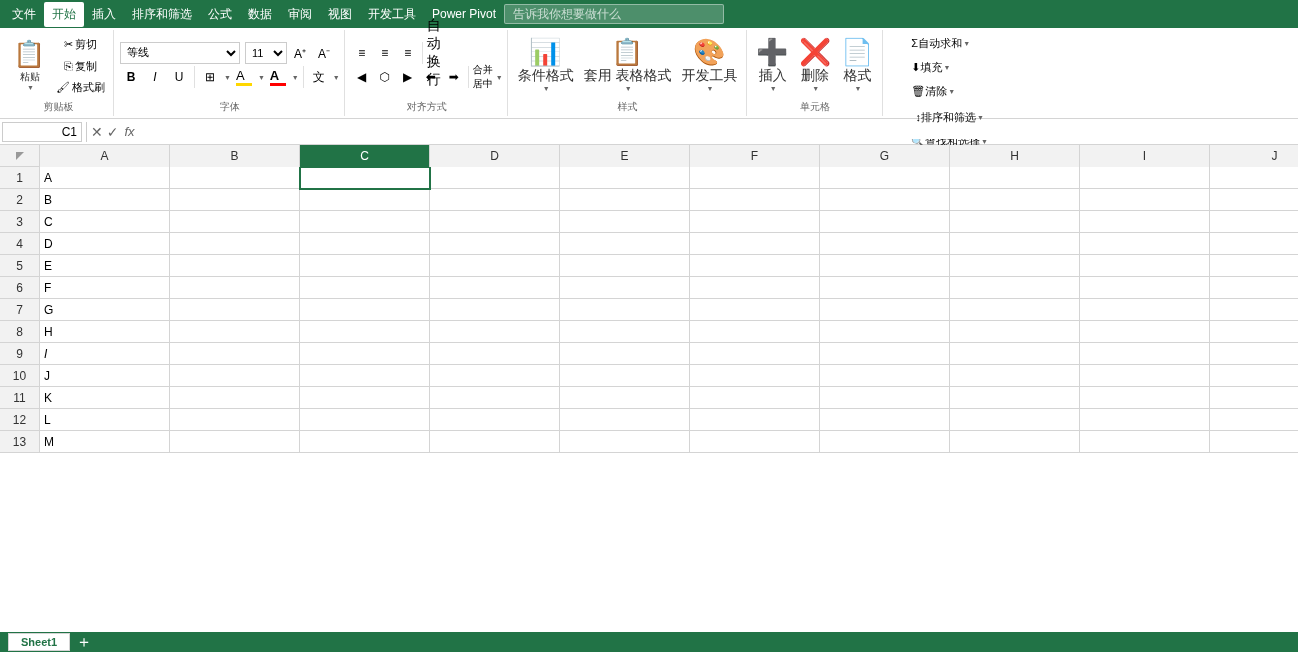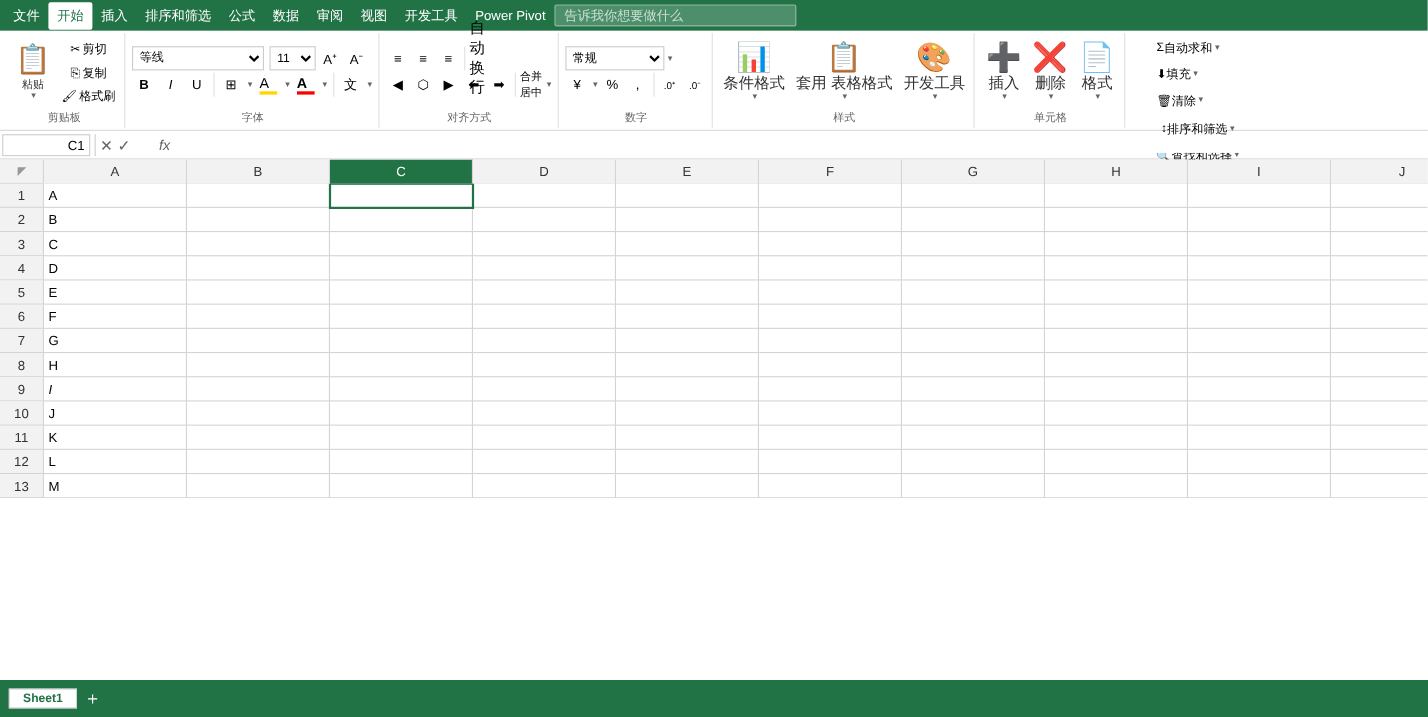--- a/index.html
+++ b/index.html
@@ -141,21 +141,20 @@
       border: none;
       outline: none;
       font-size: 12px;
       padding: 0 4px;
     }
     .fx-label {
       font-size: 13px;
       color: #666;
       font-style: italic;
       padding: 0 6px;
-      margin-left: 20px;
     }
 
     
     .spreadsheet {
       display: flex;
       flex-direction: column;
       overflow: hidden;
     }
 
     .col-headers {
@@ -314,21 +313,21 @@
       color: #666;
       margin-left: 1px;
     }
 
     
     .status-bar {
       position: fixed;
       bottom: 0;
       left: 0;
       right: 0;
-      height: 34px;
+      height: 20px;
       background: #217346;
       color: #fff;
       display: flex;
       align-items: center;
       font-size: 11px;
       padding: 0 8px;
     }
 
     .sheet-tab {
       background: #fff;
@@ -513,42 +512,20 @@
             <div class="small-icon-btn">
               <span style="font-size:10px;">合并居中</span>
             </div>
             <div class="dropdown-arrow">▼</div>
           </div>
         </div>
       </div>
       <div class="ribbon-group-label">对齐方式</div>
     </div>
 
-    <div class="ribbon-group" style="min-width:110px;">
-      <div class="ribbon-group-content">
-        <div class="align-section">
-          <div class="btn-group-row">
-            <select class="font-select" style="width:90px;">
-              <option>常规</option>
-            </select>
-            <div class="dropdown-arrow">▼</div>
-          </div>
-          <div class="btn-group-row">
-            <div class="small-icon-btn">¥</div>
-            <div class="dropdown-arrow">▼</div>
-            <div class="small-icon-btn">%</div>
-            <div class="small-icon-btn">,</div>
-            <div class="toolbar-separator"></div>
-            <div class="small-icon-btn" style="font-size:9px;">.0⁺</div>
-            <div class="small-icon-btn" style="font-size:9px;">.0⁻</div>
-          </div>
-        </div>
-      </div>
-      <div class="ribbon-group-label">数字</div>
-    </div>
 
     <div class="ribbon-group" style="min-width:130px;">
       <div class="ribbon-group-content">
         <div class="large-btn">
           <div class="big-icon">📊</div>
           <div class="btn-label">条件格式</div>
           <div class="dropdown-arrow">▼</div>
         </div>
         <div class="large-btn">
           <div class="big-icon">📋</div>

